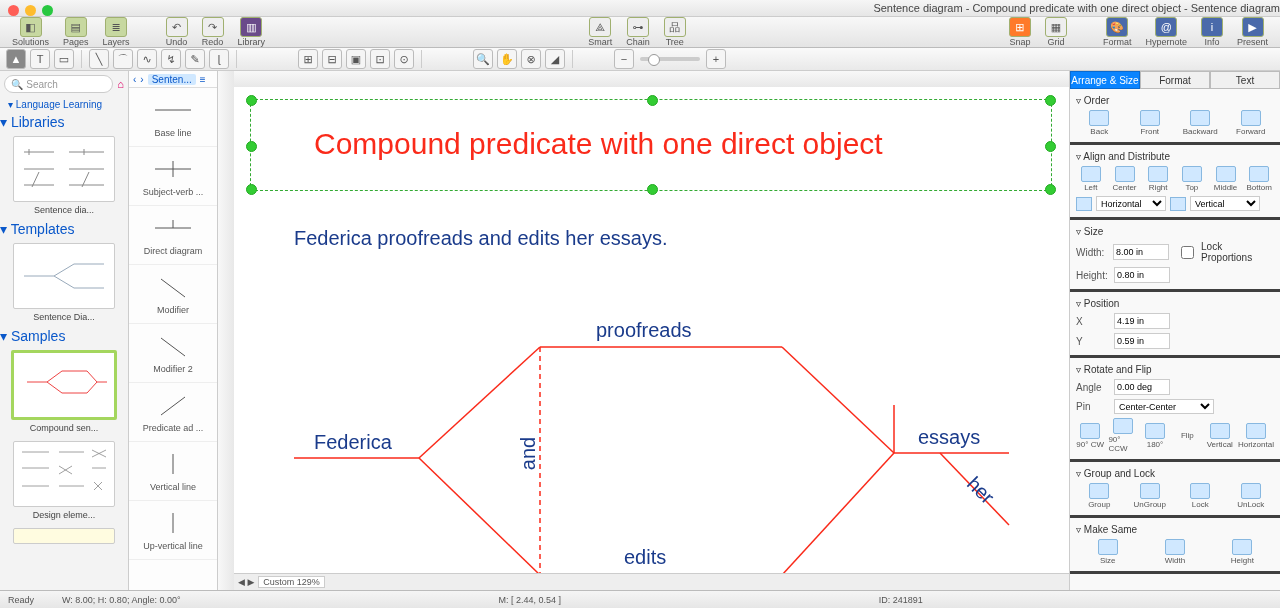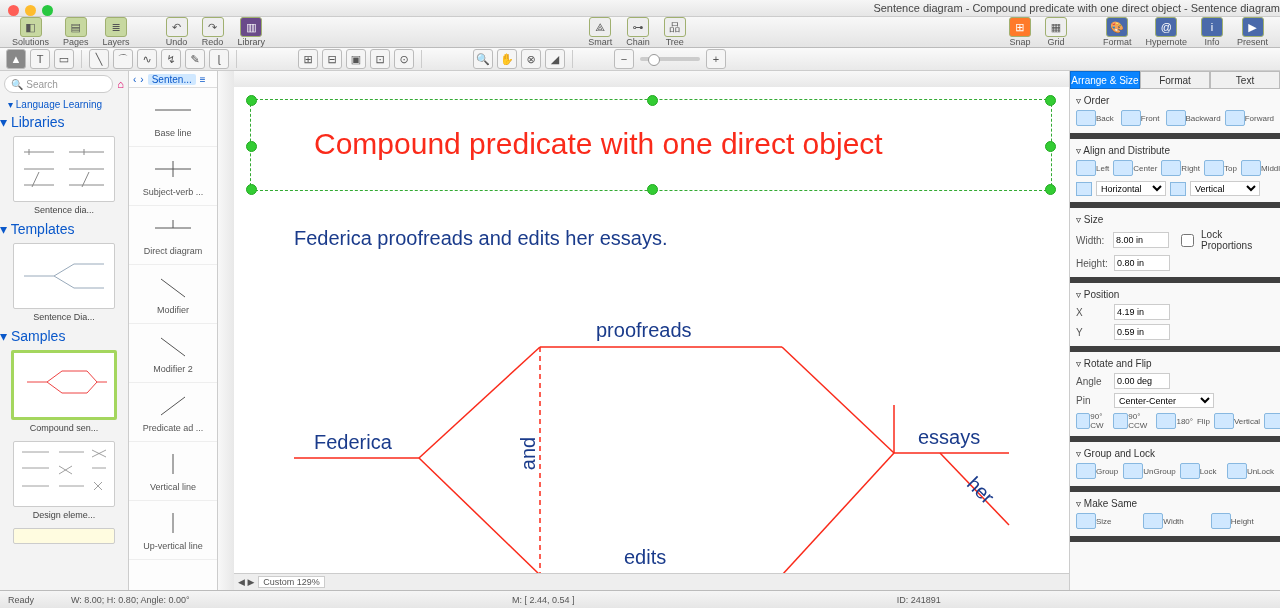--- a/index.html
+++ b/index.html
@@ -35,29 +35,29 @@
 .sel-box{position:absolute;border:1px dashed #3a3}
 .handle{position:absolute;width:9px;height:9px;background:#3c3;border:1px solid #2a2;border-radius:50%}
 .diagram-title{position:absolute;color:#fa2a1a;font-size:30px;font-weight:400;font-family:Verdana,Arial}
 .sentence{position:absolute;color:#1a3b8b;font-size:20px;font-family:Verdana,Arial}
 .diag-label{position:absolute;color:#1a3b8b;font-size:20px;font-family:Verdana,Arial}
 .canvas-bottom{position:absolute;bottom:0;left:16px;right:0;height:16px;background:#eee;border-top:1px solid #ccc;display:flex;align-items:center;font-size:9px;color:#555;padding:0 4px;gap:4px}
 .rightpanel{width:210px;background:#f9f9f9;border-left:1px solid #ccc;overflow:hidden;font-size:10px}
 .rtabs{display:flex;height:18px}
 .rtab{flex:1;text-align:center;line-height:18px;border:1px solid #bbb;background:#f0f0f0;cursor:pointer}
 .rtab.active{background:#0a84ff;color:#fff;border-color:#0a6ad0}
-.rsec{border-bottom:6px solid #404040;padding:4px 6px}
+.rsec{border-bottom:3px solid #404040;padding:4px 6px}
 .rsec-hdr{font-size:10px;color:#333;padding:2px 0;cursor:pointer}
 .rrow{display:flex;align-items:center;gap:4px;padding:2px 0}
-.rico{display:flex;flex-direction:row;align-items:center;font-size:8px;color:#555;flex:1;cursor:pointer}
+.rico{display:flex;flex-direction:column;align-items:center;font-size:8px;color:#555;flex:1;cursor:pointer}
 .rico .ib{width:18px;height:14px;background:#d0e8ff;border:1px solid #88b8e0;border-radius:2px;margin-bottom:1px}
 .rinput{width:50px;height:14px;border:1px solid #ccc;font-size:9px;padding:0 2px;background:#fff}
 .rsel{width:100px;height:15px;border:1px solid #ccc;font-size:9px;background:#fff}
 .rlbl{width:34px;color:#555}
-.status{height:18px;background:linear-gradient(#f5f5f5,#e5e5e5);border-top:1px solid #bbb;display:flex;align-items:center;font-size:9px;color:#555;padding:0 8px;gap:37px}
+.status{height:18px;background:linear-gradient(#f5f5f5,#e5e5e5);border-top:1px solid #bbb;display:flex;align-items:center;font-size:9px;color:#555;padding:0 8px;gap:28px}
 svg{overflow:visible}
 .zoom-slider{width:60px;height:4px;background:#ccc;border-radius:2px;position:relative;margin:0 2px}
 .zoom-slider::after{content:"";position:absolute;left:8px;top:-3px;width:10px;height:10px;background:#fff;border:1px solid #999;border-radius:50%}
 </style>
 </head>
 <body>
 
 <div class="titlebar">
   <div class="traffic">
     <span style="background:#ff5f57"></span>

